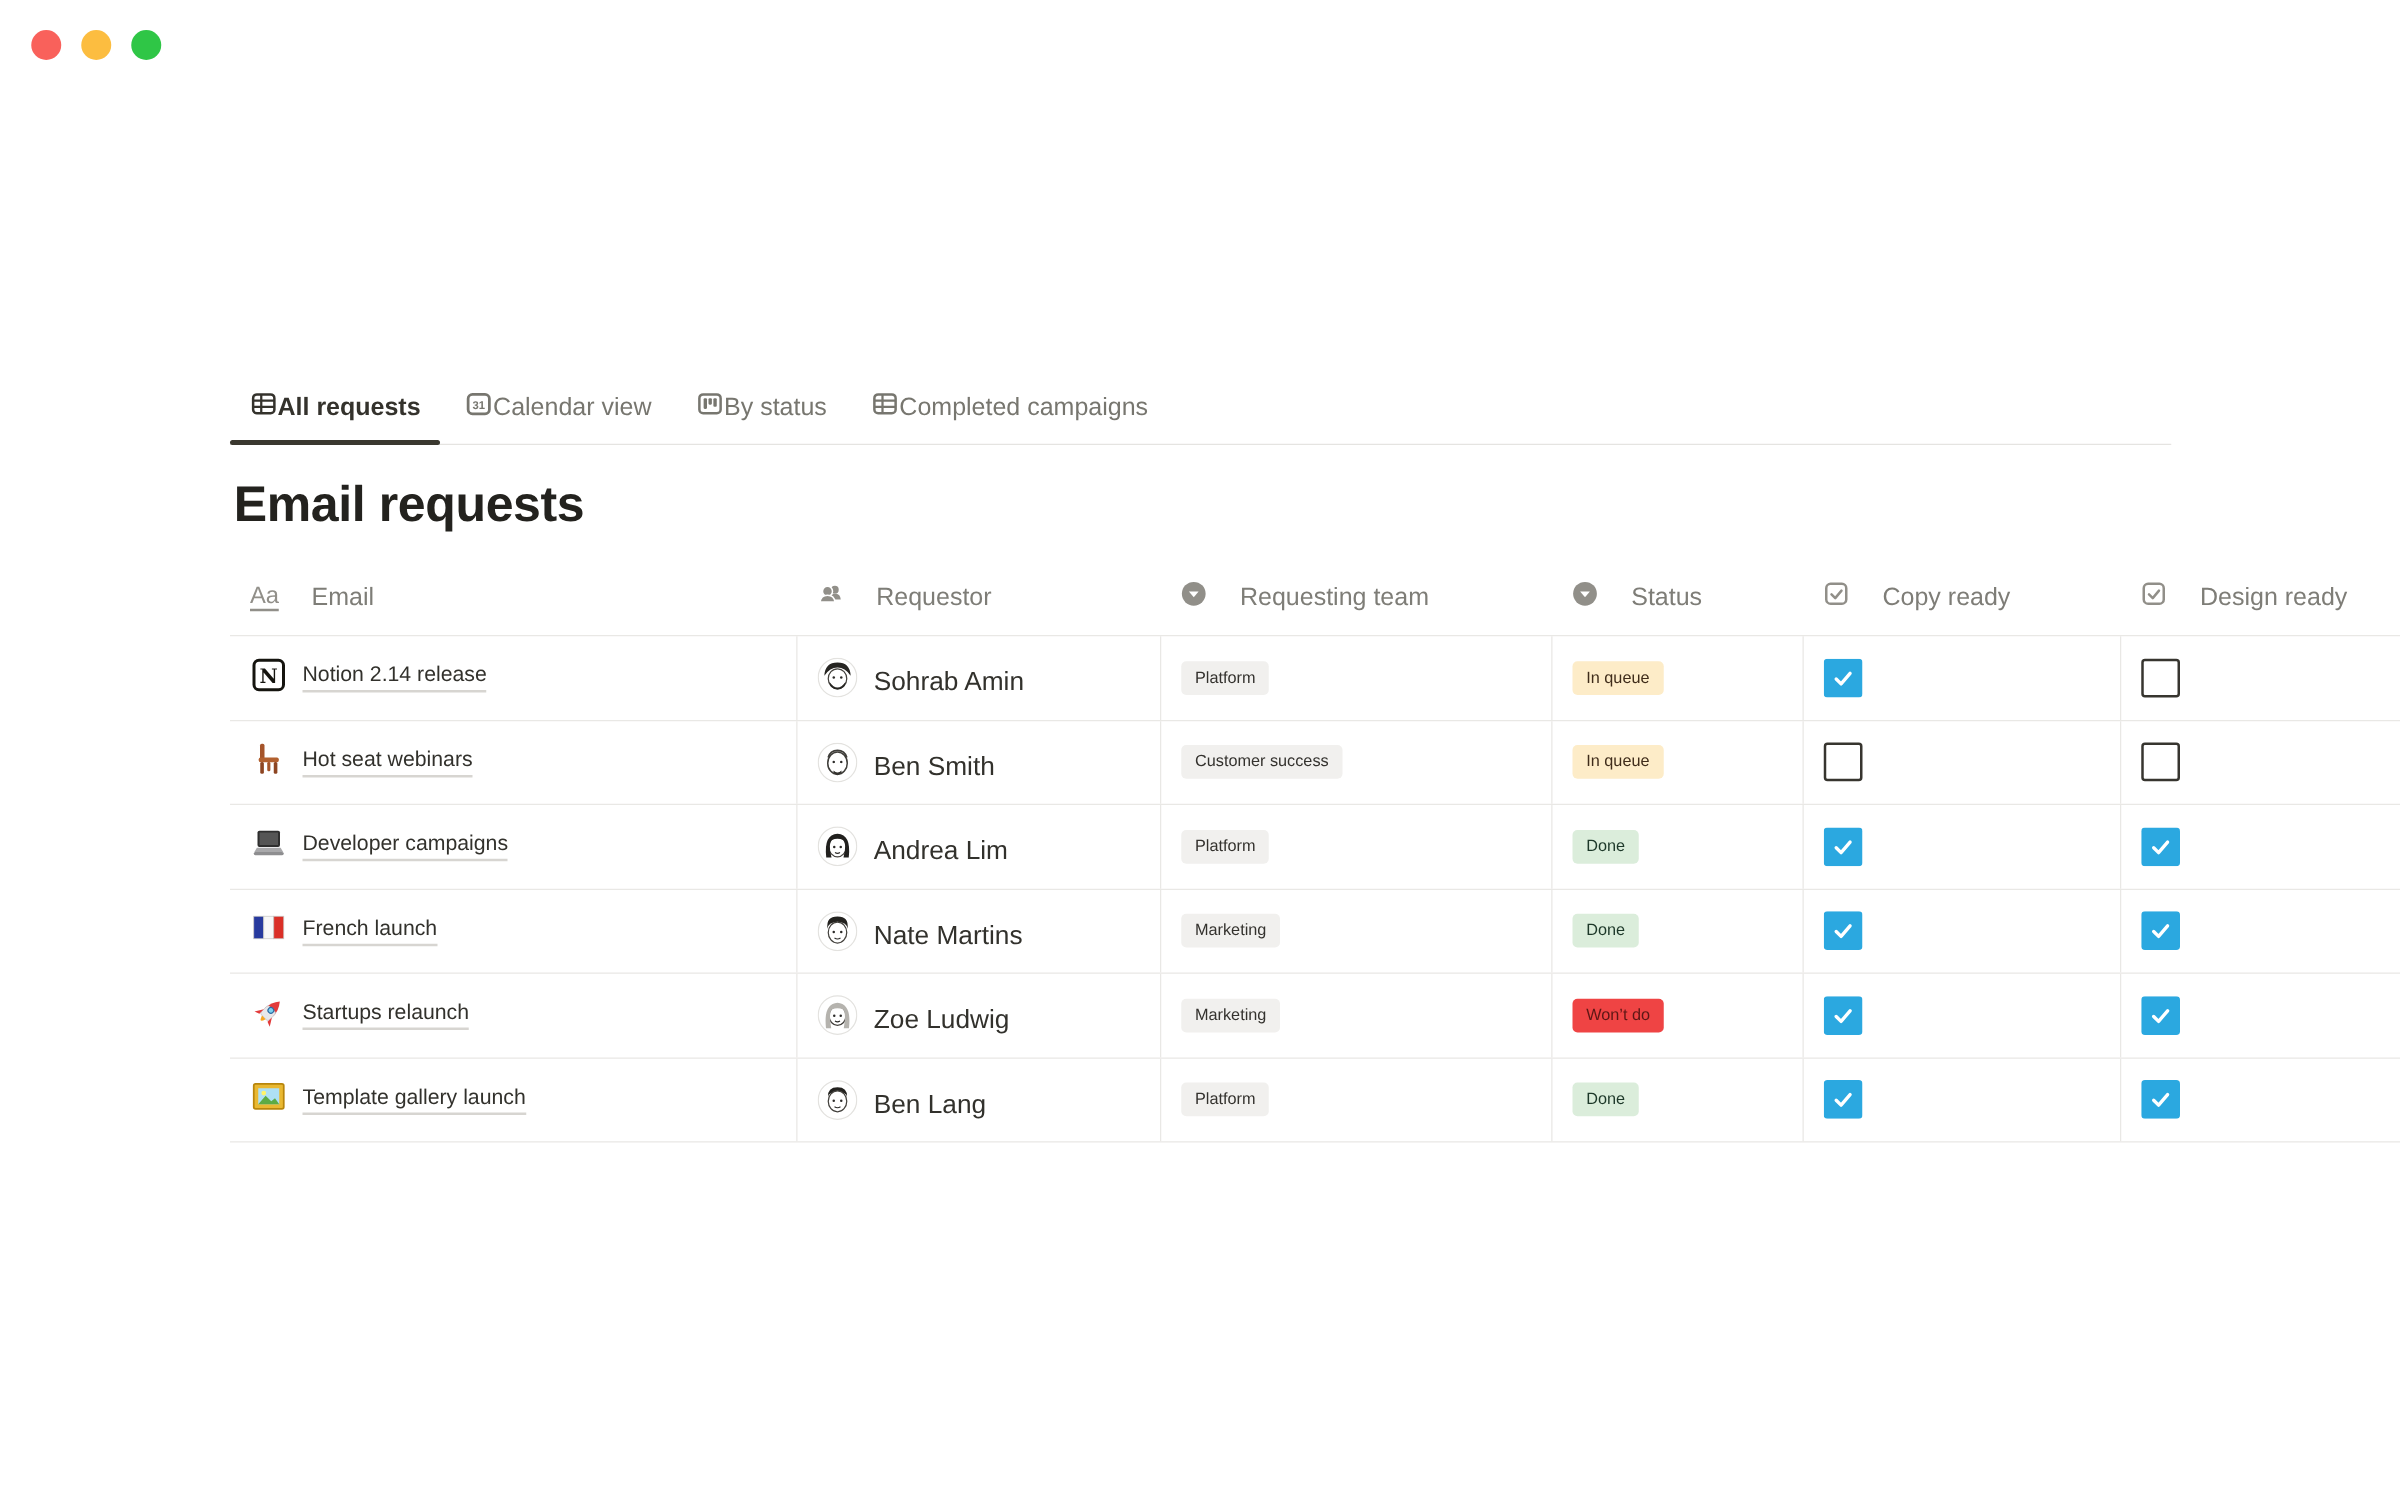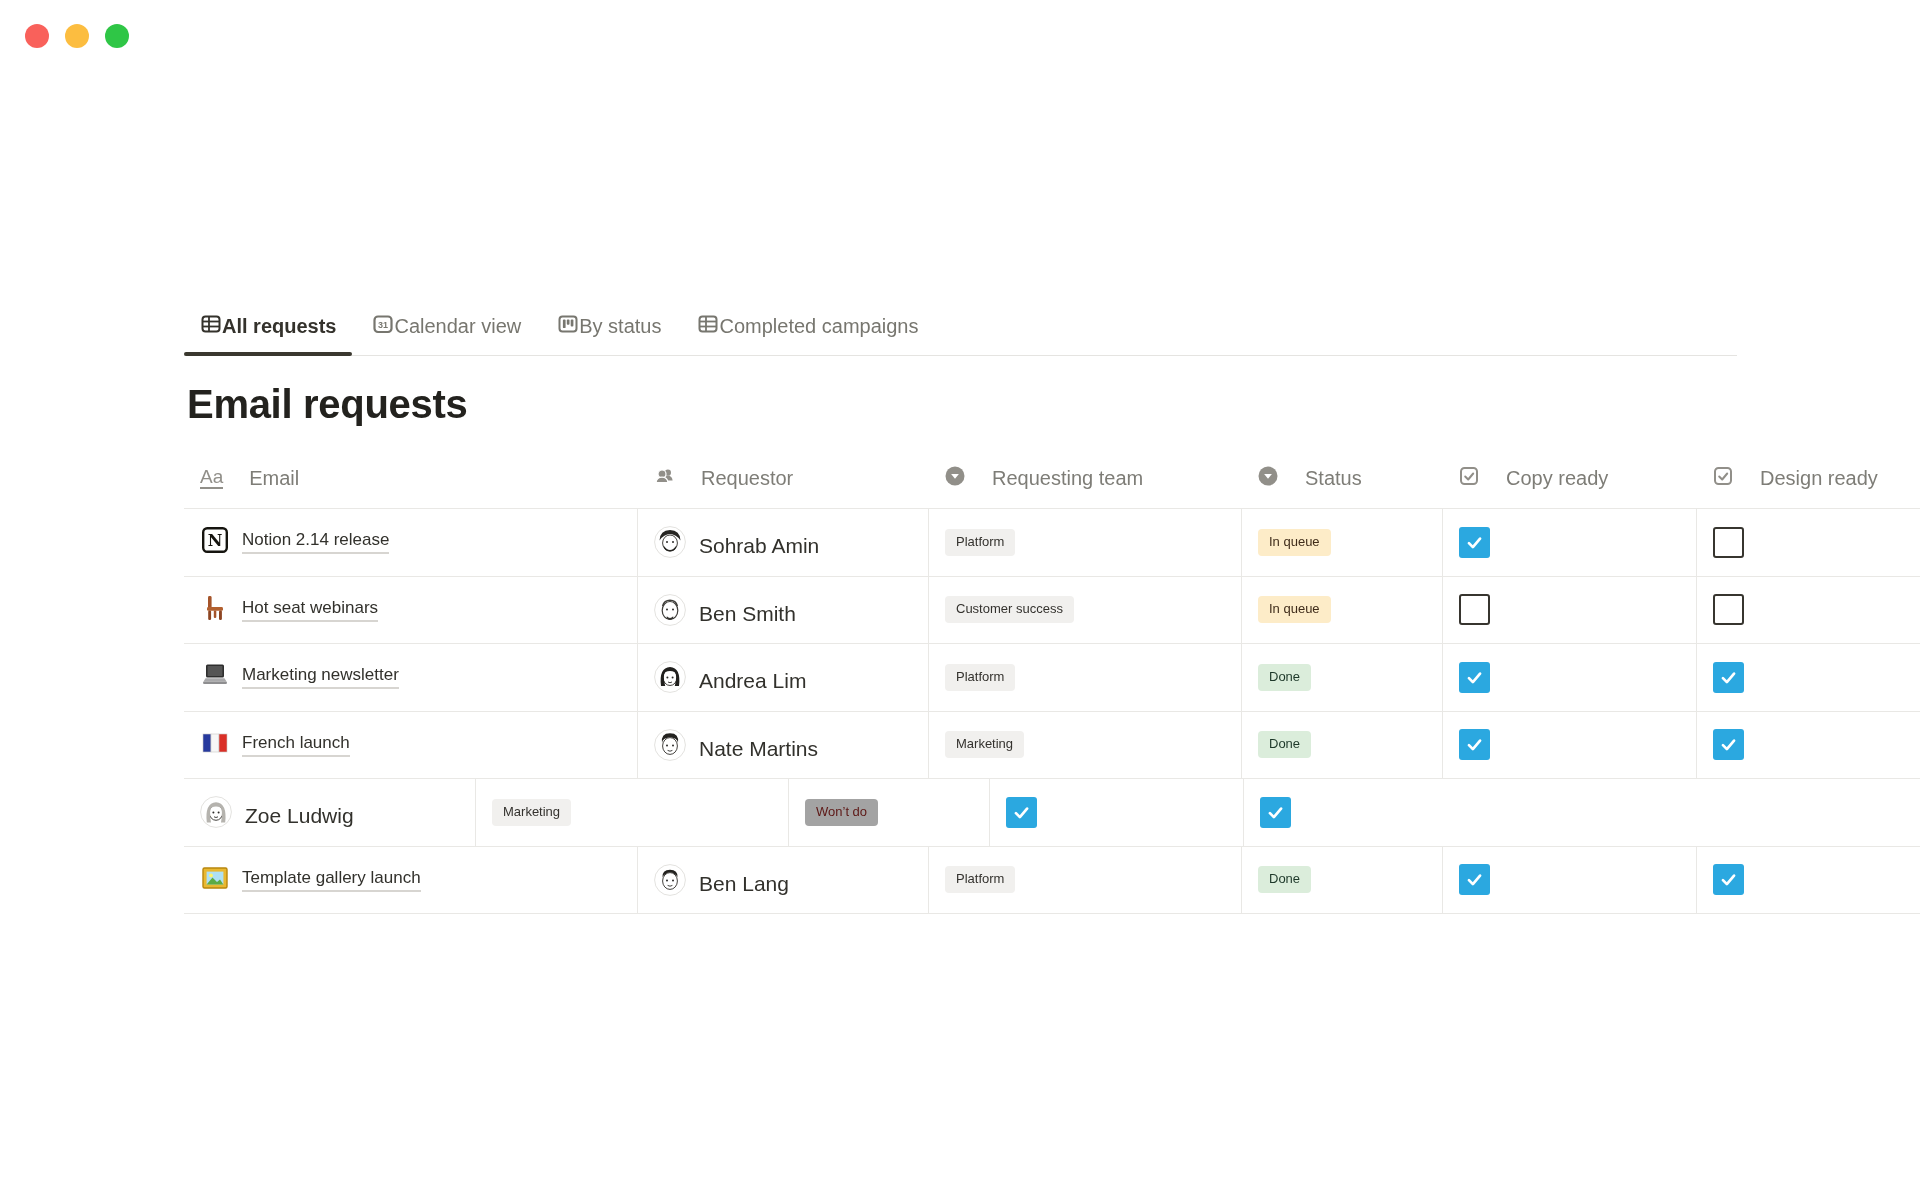--- a/index.html
+++ b/index.html
@@ -53,21 +53,21 @@
   .page-link svg{flex:0 0 auto}
 
   .person{display:flex;align-items:flex-end;gap:13px}
   .person .pname{font-size:21px;color:#32312c;white-space:nowrap}
   .avatar{width:32px;height:32px;flex:0 0 auto}
 
   .tag{display:inline-block;font-size:13px;line-height:1.3;padding:5px 11px;
       border-radius:4px;white-space:nowrap;color:#34322e;background:#f1f0ee}
   .tag[data-tone="yellow"]{background:#fdecc8;color:#3f2c1a}
   .tag[data-tone="green"]{background:#dbeddb;color:#1d3829}
-  .tag[data-tone="red"]{background:#a3a3a3;color:#5d1715}
+  .tag[data-tone="red"]{background:#ef4444;color:#5d1715}
 
   .checkbox{width:31px;height:31px;box-sizing:border-box;border:2.5px solid #37352f;
       border-radius:3px;background:#fff;display:flex;align-items:center;justify-content:center;
       cursor:pointer}
   .checkbox .check{display:none;width:23px;height:23px}
   .checkbox[data-checked="true"]{border-color:transparent;background:#2ba8e0}
   .checkbox[data-checked="true"] .check{display:block}
 </style>
 </head>
 <body>
@@ -251,21 +251,21 @@
 
     <div class="tr">
       <div class="td c0">
         <span class="page-link">
           <span><svg width="30" height="30" viewBox="0 0 30 30">
                 <rect x="6" y="4.5" width="18" height="13" rx="1.5" fill="#2e2e2e"></rect>
                 <rect x="7.6" y="6" width="14.8" height="10" fill="#555"></rect>
                 <path d="M3.5 21.5 L26.5 21.5 L24.5 18.2 L5.5 18.2Z" fill="#a9a9ab"></path>
                 <rect x="3" y="21.5" width="24" height="2.6" rx="1.3" fill="#8e8e90"></rect>
               </svg></span>
-          <span class="ptitle">Marketing newsletter</span>
+          <span class="ptitle">Developer campaigns</span>
         </span>
       </div>
       <div class="td c1">
         <span class="person">
           <svg class="avatar" viewBox="0 0 32 32">
               <circle cx="16" cy="16" r="15.4" fill="#fff" stroke="#e3e2df"></circle>
               <ellipse cx="16" cy="16.5" rx="7" ry="8" fill="#fff" stroke="#44423e"></ellipse>
               <path d="M7 25 Q4.8 6.5 16 6 Q27.2 6.5 25 25 L20.8 25 Q23.6 13.5 20.6 11 Q16 9 11.4 11 Q8.4 13.5 11.2 25Z" fill="#21201e"></path>
               <circle cx="13.4" cy="16.5" r="1" fill="#2c2b29"></circle>
               <circle cx="18.6" cy="16.5" r="1" fill="#2c2b29"></circle>
@@ -338,20 +338,35 @@
       <div class="td c5">
         <span class="checkbox" data-checked="true">
             <svg class="check" viewBox="0 0 31 31">
               <path d="M8 16.4 L13.3 21.7 L23 10.3" fill="none" stroke="#fff" stroke-width="3.6" stroke-linecap="round" stroke-linejoin="round"></path>
             </svg>
           </span>
       </div>
     </div>
 
     <div class="tr">
+      <div class="td c0">
+        <span class="page-link">
+          <span><svg width="30" height="30" viewBox="0 0 30 30">
+                <g transform="rotate(45 15 15)">
+                  <path d="M15 2.5 Q19.6 8 19.6 14.5 L10.4 14.5 Q10.4 8 15 2.5Z" fill="#e23b3b"></path>
+                  <rect x="10.4" y="11" width="9.2" height="9.5" rx="2" fill="#e8e8ea" stroke="#c4c4c8" stroke-width="0.6"></rect>
+                  <circle cx="15" cy="12.6" r="2.3" fill="#7fd1ee" stroke="#2b6aa3" stroke-width="0.9"></circle>
+                  <path d="M10.4 16 L6.4 22.5 L10.4 21Z" fill="#e23b3b"></path>
+                  <path d="M19.6 16 L23.6 22.5 L19.6 21Z" fill="#e23b3b"></path>
+                  <path d="M13 20.5 Q15 27.5 17 20.5Z" fill="#f6a623"></path>
+                </g>
+              </svg></span>
+          <span class="ptitle">Startups relaunch</span>
+        </span>
+      </div>
       <div class="td c1">
         <span class="person">
           <svg class="avatar" viewBox="0 0 32 32">
               <circle cx="16" cy="16" r="15.4" fill="#fff" stroke="#e3e2df"></circle>
               <ellipse cx="16" cy="16.5" rx="6.8" ry="7.8" fill="#fff" stroke="#44423e"></ellipse>
               <path d="M6.8 26.5 Q4.6 7 16 6.2 Q27.4 7 25.2 26.5 L21 26.5 Q23.2 14 20.4 11.6 Q16 9.6 11.6 11.6 Q8.8 14 11 26.5Z" fill="#b5b3ae"></path>
               <circle cx="13.4" cy="16.5" r="1" fill="#2c2b29"></circle>
               <circle cx="18.6" cy="16.5" r="1" fill="#2c2b29"></circle>
               <path d="M14 20.8 Q16 22.2 18 20.8" fill="none" stroke="#2c2b29" stroke-width="0.9"></path>
             </svg>

